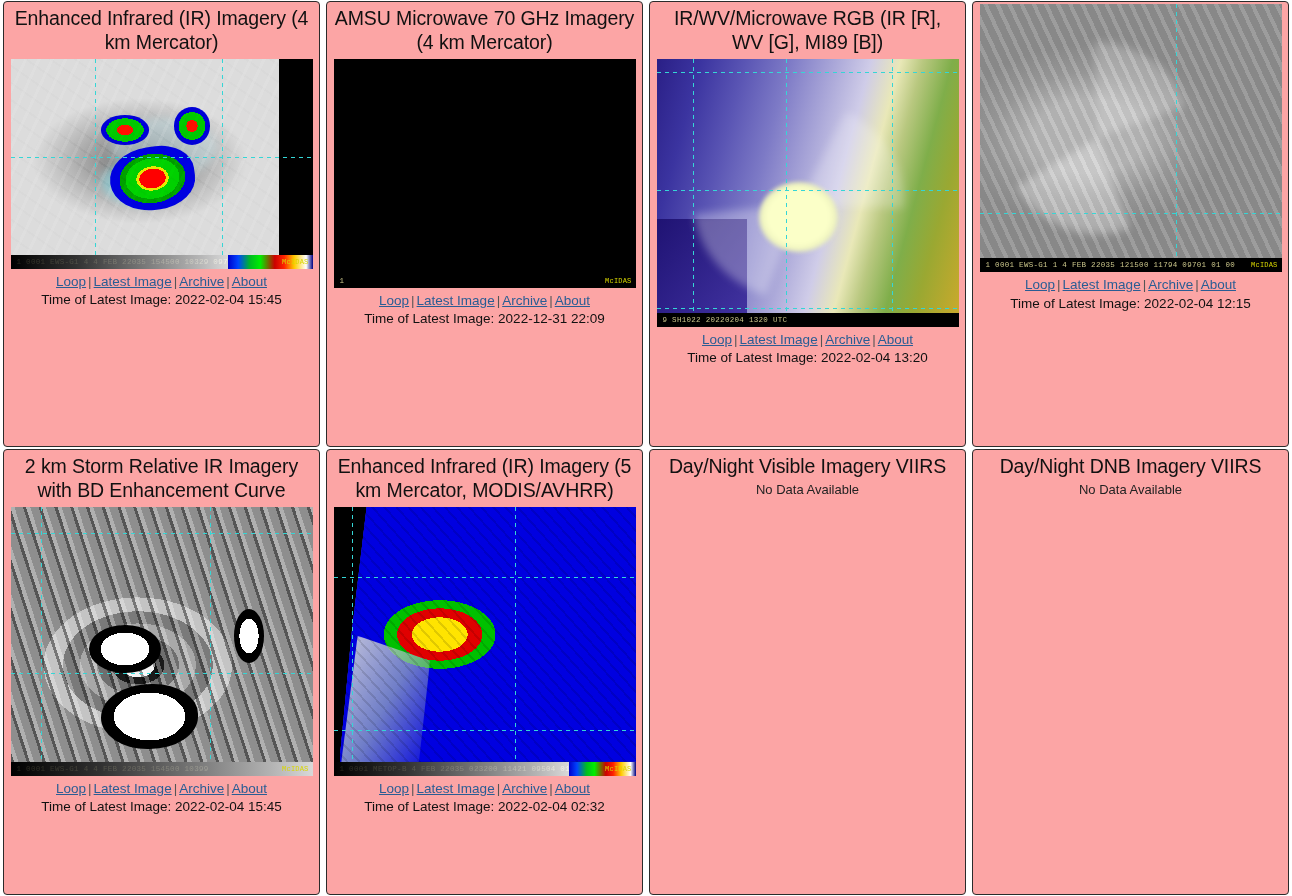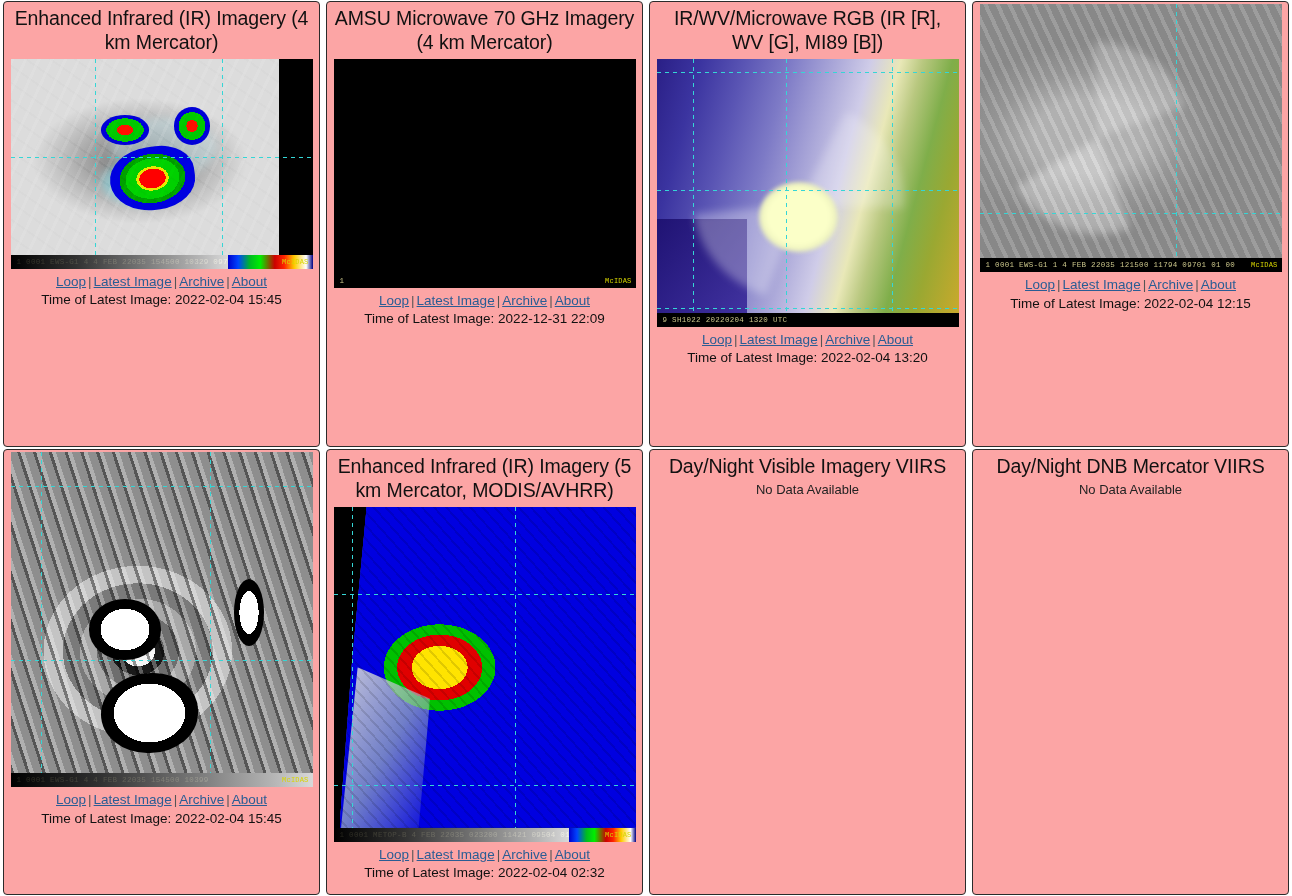--- a/index.html
+++ b/index.html
@@ -48,21 +48,21 @@
     width: 302px;
     background: #000;
     position: relative;
     margin-top: 2px;
     flex: 0 0 auto;
     overflow: hidden;
   }
   .imgwrap.h210 { height: 210px; }
   .imgwrap.h229 { height: 229px; }
   .imgwrap.h304 { height: 268px; }
-  .imgwrap.h295 { height: 335px; }
+  .imgwrap.h295 { height: 269px; }
 
   .scene { position: absolute; inset: 0; }
   .footerbar {
     position: absolute; left: 0; right: 0; bottom: 0;
     height: 14px; background: #000;
     display: flex; align-items: center;
   }
   .fb-text {
     font-family: "Liberation Mono", monospace;
     font-size: 7.5px;
@@ -347,20 +347,21 @@
         <div class="fb-mcidas">McIDAS</div>
       </div>
     </div>
     <div class="links">
       <a>Loop</a><span class="sep">|</span><a>Latest Image</a><span class="sep">|</span><a>Archive</a><span class="sep">|</span><a>About</a>
     </div>
     <div class="timestamp">Time of Latest Image: 2022-02-04 12:15</div>
   </div>
 
   <div class="card">
+    <div class="card-title">2 km Storm Relative IR Imagery with BD Enhancement Curve</div>
     <div class="imgwrap h295">
       <div class="scene">
         <div class="bd-bg"></div>
         <div class="bd-posterize"></div>
         <div class="bd-blob3"></div>
         <div class="bd-blob1"></div>
         <div class="bd-blob2"></div>
         <div class="grid-lines">
           <div class="gl-v cyan-v" style="left:10%"></div>
           <div class="gl-v cyan-v" style="left:66%"></div>
@@ -407,17 +408,17 @@
     </div>
     <div class="timestamp">Time of Latest Image: 2022-02-04 02:32</div>
   </div>
 
   <div class="card">
     <div class="card-title">Day/Night Visible Imagery VIIRS</div>
     <div class="nodata">No Data Available</div>
   </div>
 
   <div class="card">
-    <div class="card-title">Day/Night DNB Mercator VIIRS</div>
+    <div class="card-title">Day/Night DNB Imagery VIIRS</div>
     <div class="nodata">No Data Available</div>
   </div>
 
 </div>
 
 </body></html>

